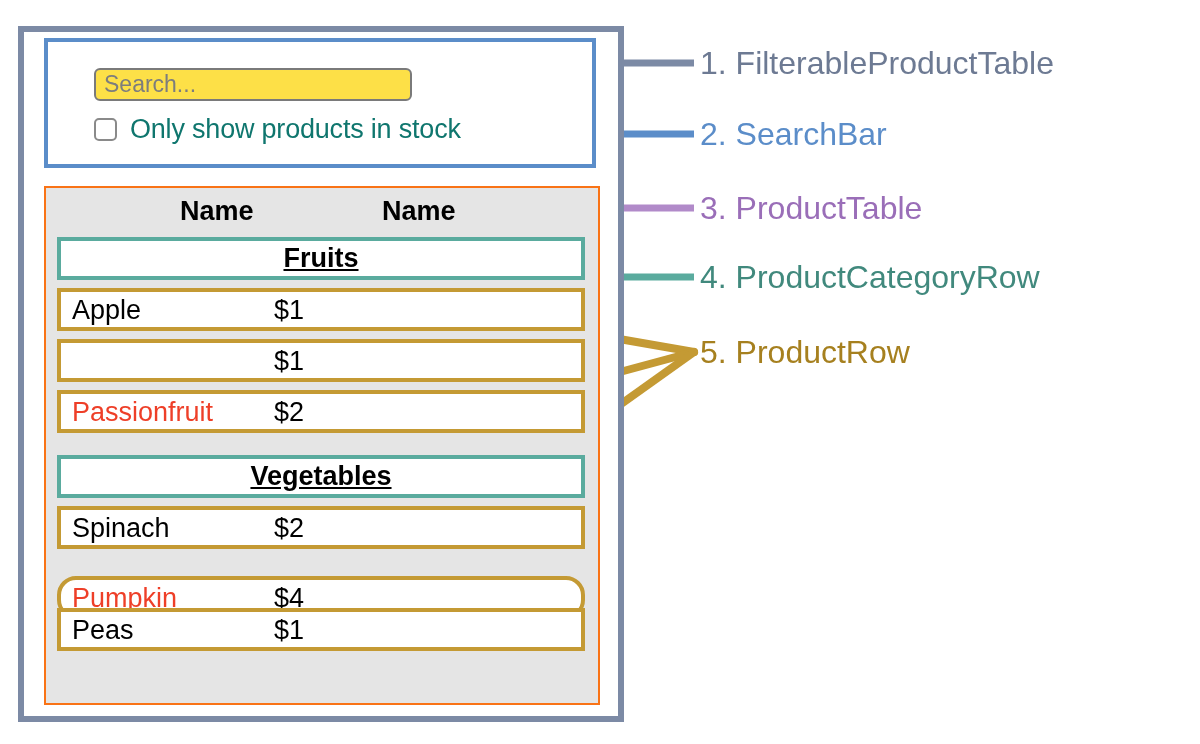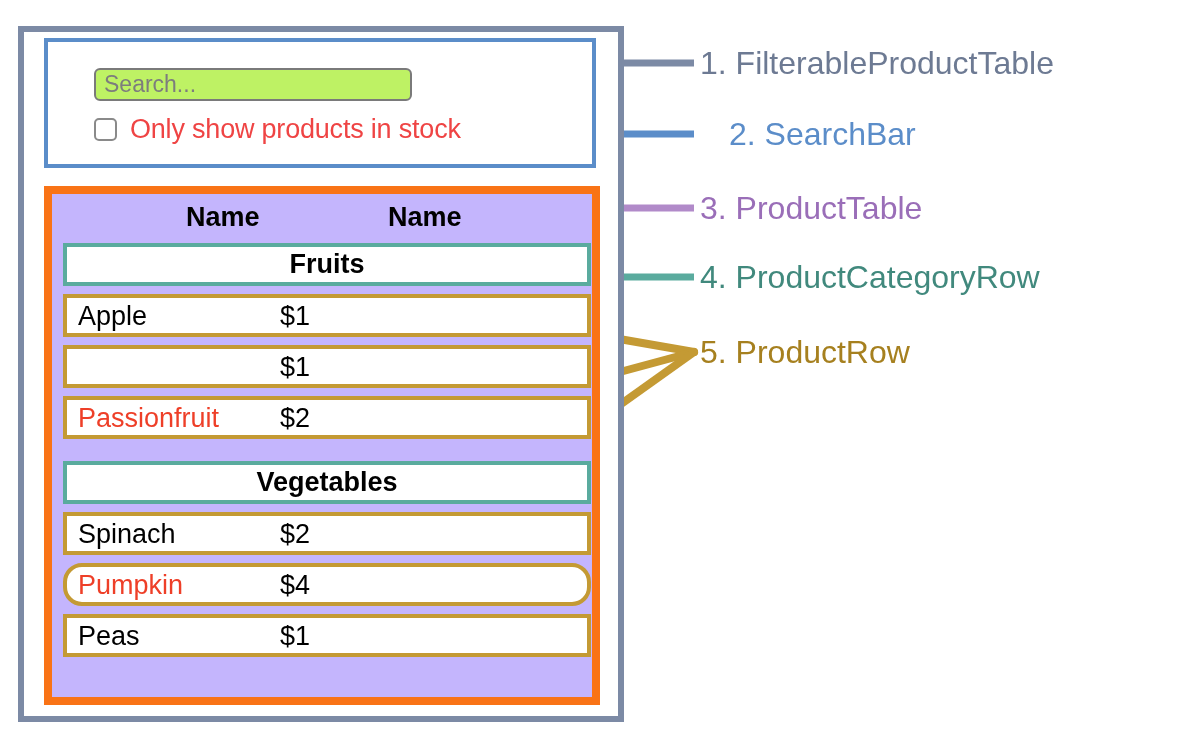--- a/index.html
+++ b/index.html
@@ -30,21 +30,21 @@
     width:552px; height:130px;
     border:4px solid #5b8dc9;
     background:#ffffff;
   }
   .search-input {
     position:absolute;
     left:46px; top:26px;
     width:318px; height:33px;
     border:2px solid #7a7a7a;
     border-radius:6px;
-    background:#bef264;
+    background:#fde047;
     font-family:"Liberation Sans", sans-serif;
     font-size:23px;
     color:#7d7d7d;
     padding:0 8px;
     line-height:29px;
     outline:none;
   }
   .search-input::placeholder { color:#7d7d7d; opacity:1; }
   .stock-row {
     position:absolute;
@@ -54,32 +54,32 @@
   .checkbox-glyph {
     width:23px; height:23px;
     border:2px solid #8a8a8a;
     border-radius:5px;
     background:#ffffff;
     flex:none;
   }
   .stock-label {
     font-size:27px;
     font-weight:400;
-    color:#ef4444;
+    color:#0f766e;
     white-space:nowrap;
     letter-spacing:-0.2px;
   }
 
   
   .box-producttable {
     position:absolute;
     left:44px; top:186px;
     width:556px; height:519px;
-    border:8px solid #f97316;
-    background:#c4b5fd;
+    border:2px solid #f97316;
+    background:#e5e5e5;
   }
   .th-row {
     position:absolute;
     left:0; top:6px;
     width:100%; height:40px;
   }
   .th-name {
     position:absolute; left:134px; top:2px;
     font-size:27px; font-weight:bold; color:#000;
   }
@@ -93,20 +93,21 @@
     position:absolute;
     left:11px;
     width:528px; height:43px;
     border:4px solid #5aab9e;
     background:#ffffff;
     display:flex; align-items:center; justify-content:center;
   }
   .cat-row .cat-label {
     font-size:27px; font-weight:bold; color:#000000;
     line-height:1;
+    text-decoration:underline;
   }
 
   
   .prod-row {
     position:absolute;
     left:11px;
     width:528px; height:43px;
     border:4px solid #c49a34;
     background:#ffffff;
   }
@@ -191,36 +192,36 @@
 
       <div class="cat-row" style="top:267px;">
         <span class="cat-label">Vegetables</span>
       </div>
 
       <div class="prod-row" style="top:318px;">
         <span class="prod-name">Spinach</span>
         <span class="prod-price">$2</span>
       </div>
 
-      <div class="prod-row" style="top:369px;border-radius:19px;">
+      <div class="prod-row" style="top:388px;border-radius:19px;">
         <span class="prod-name out-of-stock">Pumpkin</span>
         <span class="prod-price">$4</span>
       </div>
 
       <div class="prod-row" style="top:420px;">
         <span class="prod-name">Peas</span>
         <span class="prod-price">$1</span>
       </div>
 
     </div>
   </div>
 
   <div class="legend-label" style="left:700px; top:47px; color:#6d7a93;">1. FilterableProductTable</div>
 
-  <div class="legend-label" style="left:700px; top:118px; color:#5b8dc9;margin-left:29px;">2. SearchBar</div>
+  <div class="legend-label" style="left:700px; top:118px; color:#5b8dc9;">2. SearchBar</div>
 
   <div class="legend-label" style="left:700px; top:192px; color:#9a6eb8;text-align:right;">3. ProductTable</div>
 
   <div class="legend-label" style="left:700px; top:261px; color:#41897d;">4. ProductCategoryRow</div>
 
   <div class="legend-label" style="left:700px; top:336px; color:#a6801f;">5. ProductRow</div>
 
 </div>
 
 </body></html>

